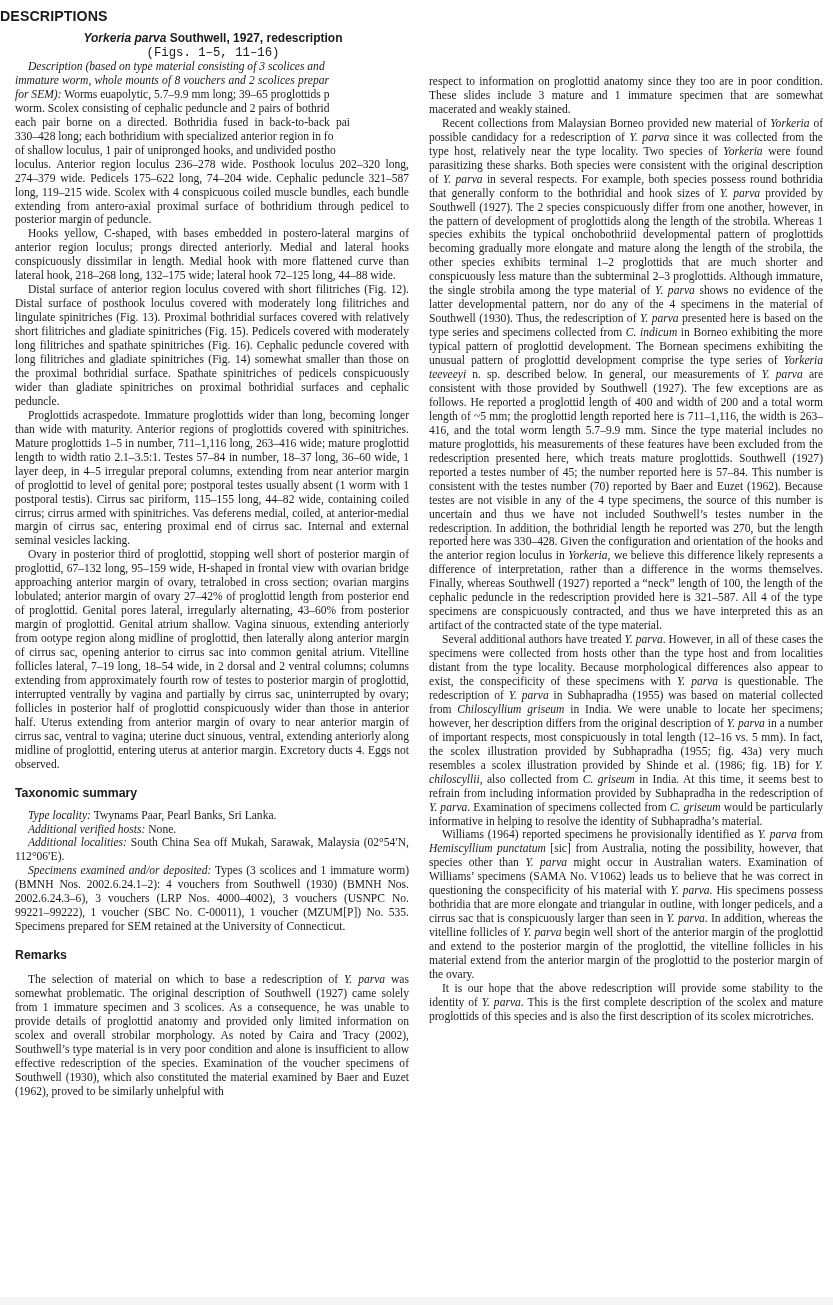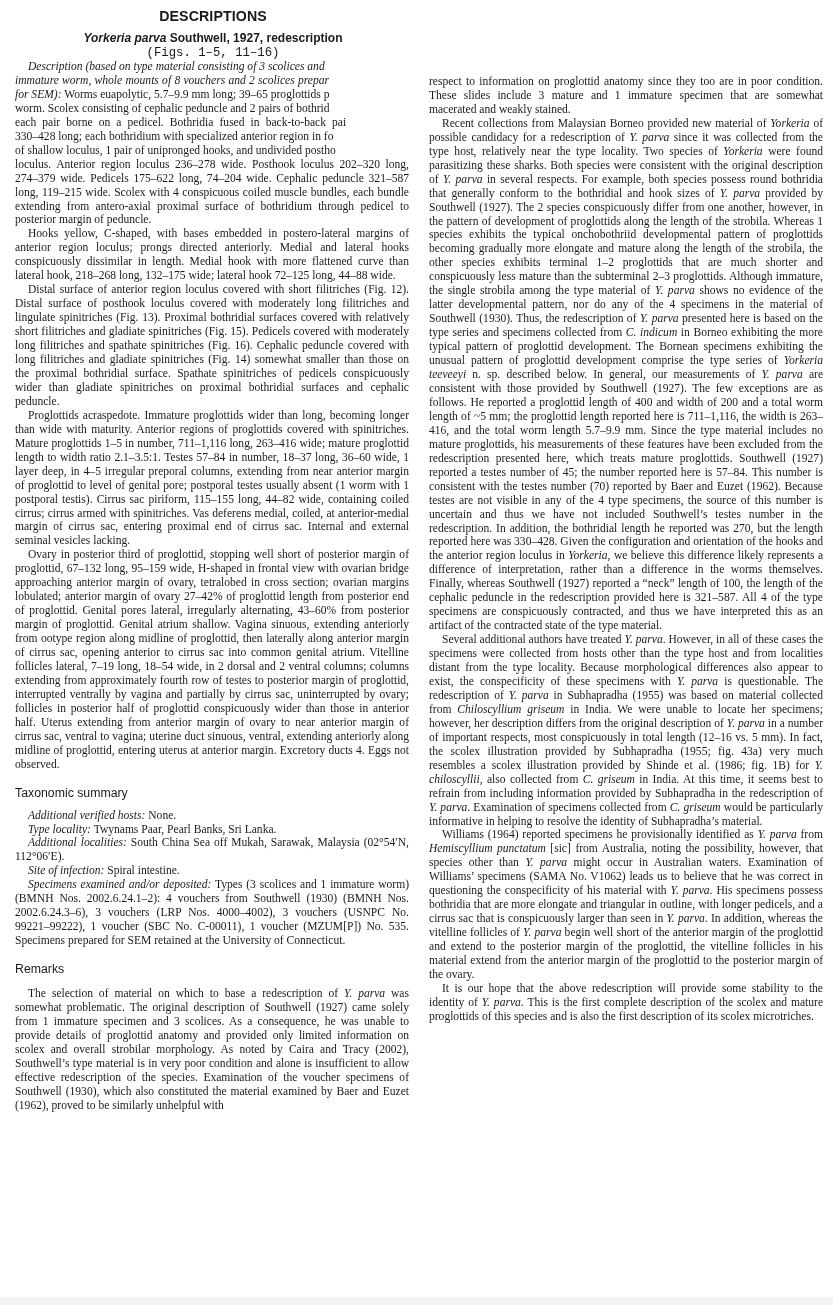--- a/index.html
+++ b/index.html
@@ -2,21 +2,21 @@
 <html><head>
 <meta charset="utf-8">
 <style>
   html, body { margin: 0; padding: 0; background: #ffffff; }
   body {
     width: 833px; height: 1305px; position: relative; overflow: hidden;
     font-family: "Liberation Serif", "DejaVu Serif", serif;
     color: #1a1a1a;
   }
   .page-title {
-    position: absolute; left: 0; top: 8px; width: 426px; text-align: center;
+    position: absolute; left: 0; top: 8px; width: 426px; 
     font-family: "Liberation Sans", "DejaVu Sans", sans-serif;
     font-weight: bold; font-size: 14.2px; letter-spacing: 0.1px;
   }
   .species-title {
     position: absolute; left: 0; top: 31px; width: 426px; text-align: center;
     font-family: "Liberation Sans", "DejaVu Sans", sans-serif;
     font-weight: bold; font-size: 12px;
   }
   .figs-ref {
     position: absolute; left: 0; top: 46px; width: 426px; text-align: center;
@@ -27,21 +27,21 @@
     position: absolute; font-size: 11.55px; line-height: 13.95px;
     text-align: justify; hyphens: manual;
   }
   .col-left { left: 15px; top: 60px; width: 394px; }
   .col-left-clip { position: absolute; left: 0; top: 0; width: 409px; height: 1305px; overflow: hidden; }
   .col-right { left: 429px; top: 75px; width: 394px; }
   .col p { margin: 0; text-indent: 13px; }
   .col p.noindent { text-indent: 0; }
   .section-head {
     font-family: "Liberation Sans", "DejaVu Sans", sans-serif;
-    font-weight: normal; font-size: 12.3px; margin: 14px 0 8px 0; text-indent: 0;
+    font-weight: bold; font-size: 12.3px; margin: 14px 0 8px 0; text-indent: 0;
   }
   .tax p { text-indent: 13px; padding-left: 0; }
   i, .it { font-style: italic; }
   .footer-shade {
     position: absolute; left: 0; top: 1297px; width: 833px; height: 8px; background: #f4f4f4;
   }
 </style>
 </head>
 <body>
 
@@ -49,36 +49,35 @@
 <div class="species-title"><i>Yorkeria parva</i><span> Southwell, 1927, redescription</span></div>
 <div class="figs-ref">(Figs. 1–5, 11–16)</div>
 
 <div class="col-left-clip">
   <div class="col col-left">
     <div style="white-space:nowrap; text-align:left; width:420px;">
       <div style="text-indent:13px;"><i>Description (based on type material consisting of 3 scolices and</i></div>
       <div style="word-spacing:0.4px;"><i>immature worm, whole mounts of 8 vouchers and 2 scolices prepar</i></div>
       <div><i>for SEM):</i><span> Worms euapolytic, 5.7–9.9 mm long; 39–65 proglottids p</span></div>
       <div>worm. Scolex consisting of cephalic peduncle and 2 pairs of bothrid</div>
-      <div style="word-spacing:3.2px;">each pair borne on a pedicel. Bothridia fused in back-to-back pai</div>
+      <div style="word-spacing:3.2px;">each pair borne on a directed. Bothridia fused in back-to-back pai</div>
       <div>330–428 long; each bothridium with specialized anterior region in fo</div>
       <div>of shallow loculus, 1 pair of unipronged hooks, and undivided postho</div>
     </div>
     <p class="noindent">loculus. Anterior region loculus 236–278 wide. Posthook loculus 202–320 long, 274–379 wide. Pedicels 175–622 long, 74–204 wide. Cephalic peduncle 321–587 long, 119–215 wide. Scolex with 4 conspicuous coiled muscle bundles, each bundle extending from antero-axial proximal surface of bothridium through pedicel to posterior margin of peduncle.</p>
     <p>Hooks yellow, C-shaped, with bases embedded in postero-lateral margins of anterior region loculus; prongs directed anteriorly. Medial and lateral hooks conspicuously dissimilar in length. Medial hook with more flattened curve than lateral hook, 218–268 long, 132–175 wide; lateral hook 72–125 long, 44–88 wide.</p>
     <p>Distal surface of anterior region loculus covered with short filitriches (Fig. 12). Distal surface of posthook loculus covered with moderately long filitriches and lingulate spinitriches (Fig. 13). Proximal bothridial surfaces covered with relatively short filitriches and gladiate spinitriches (Fig. 15). Pedicels covered with moderately long filitriches and spathate spinitriches (Fig. 16). Cephalic peduncle covered with long filitriches and gladiate spinitriches (Fig. 14) somewhat smaller than those on the proximal bothridial surface. Spathate spinitriches of pedicels conspicuously wider than gladiate spinitriches on proximal bothridial surfaces and cephalic peduncle.</p>
     <p>Proglottids acraspedote. Immature proglottids wider than long, becoming longer than wide with maturity. Anterior regions of proglottids covered with spinitriches. Mature proglottids 1–5 in number, 711–1,116 long, 263–416 wide; mature proglottid length to width ratio 2.1–3.5:1. Testes 57–84 in number, 18–37 long, 36–60 wide, 1 layer deep, in 4–5 irregular preporal columns, extending from near anterior margin of proglottid to level of genital pore; postporal testes usually absent (1 worm with 1 postporal testis). Cirrus sac piriform, 115–155 long, 44–82 wide, containing coiled cirrus; cirrus armed with spinitriches. Vas deferens medial, coiled, at anterior-medial margin of cirrus sac, entering proximal end of cirrus sac. Internal and external seminal vesicles lacking.</p>
     <p>Ovary in posterior third of proglottid, stopping well short of posterior margin of proglottid, 67–132 long, 95–159 wide, H-shaped in frontal view with ovarian bridge approaching anterior margin of ovary, tetralobed in cross section; ovarian margins lobulated; anterior margin of ovary 27–42% of proglottid length from posterior end of proglottid. Genital pores lateral, irregularly alternating, 43–60% from posterior margin of proglottid. Genital atrium shallow. Vagina sinuous, extending anteriorly from ootype region along midline of proglottid, then laterally along anterior margin of cirrus sac, opening anterior to cirrus sac into common genital atrium. Vitelline follicles lateral, 7–19 long, 18–54 wide, in 2 dorsal and 2 ventral columns; columns extending from approximately fourth row of testes to posterior margin of proglottid, interrupted ventrally by vagina and partially by cirrus sac, uninterrupted by ovary; follicles in posterior half of proglottid conspicuously wider than those in anterior half. Uterus extending from anterior margin of ovary to near anterior margin of cirrus sac, ventral to vagina; uterine duct sinuous, ventral, extending anteriorly along midline of proglottid, entering uterus at anterior margin. Excretory ducts 4. Eggs not observed.</p>
 
     <div class="section-head" style="margin-top:15px;">Taxonomic summary</div>
     <div class="tax" id="tax-list">
+        <p><i>Type locality:</i><span> Twynams Paar, Pearl Banks, Sri Lanka.</span></p>
         <p><i>Additional verified hosts:</i><span> None.</span></p>
-        <p><i>Type locality:</i><span> Twynams Paar, Pearl Banks, Sri Lanka.</span></p>
         <p><i>Additional localities:</i><span> South China Sea off Mukah, Sarawak, Malaysia (02°54′N, 112°06′E).</span></p>
-        <p><i>Site of infection:</i><span> Spiral intestine.</span></p>
         <p><i>Specimens examined and/or deposited:</i><span> Types (3 scolices and 1 immature worm) (BMNH Nos. 2002.6.24.1–2): 4 vouchers from Southwell (1930) (BMNH Nos. 2002.6.24.3–6), 3 vouchers (LRP Nos. 4000–4002), 3 vouchers (USNPC No. 99221–99222), 1 voucher (SBC No. C-00011), 1 voucher (MZUM[P]) No. 535. Specimens prepared for SEM retained at the University of Connecticut.</span></p>
       </div>
 
     <div class="section-head" style="margin-top:15px; margin-bottom:10px;">Remarks</div>
     <p><span>The selection of material on which to base a redescription of </span><i>Y. parva</i><span> was somewhat problematic. The original description of Southwell (1927) came solely from 1 immature specimen and 3 scolices. As a consequence, he was unable to provide details of proglottid anatomy and provided only limited information on scolex and overall strobilar morphology. As noted by Caira and Tracy (2002), Southwell’s type material is in very poor condition and alone is insufficient to allow effective redescription of the species. Examination of the voucher specimens of Southwell (1930), which also constituted the material examined by Baer and Euzet (1962), proved to be similarly unhelpful with</span></p>
   </div>
 </div>
 
 <div class="col col-right">
   <p class="noindent">respect to information on proglottid anatomy since they too are in poor condition. These slides include 3 mature and 1 immature specimen that are somewhat macerated and weakly stained.</p>

